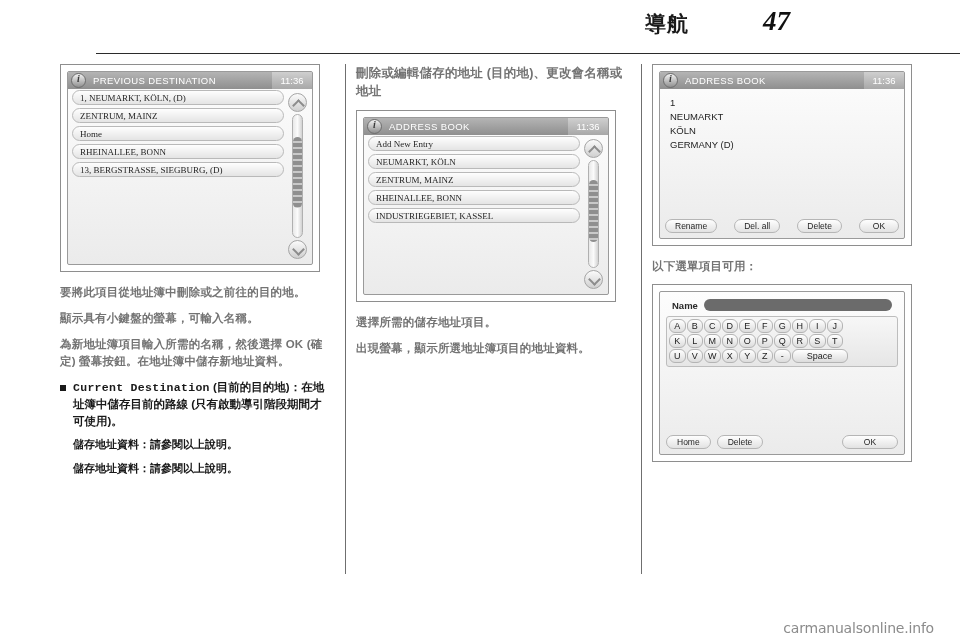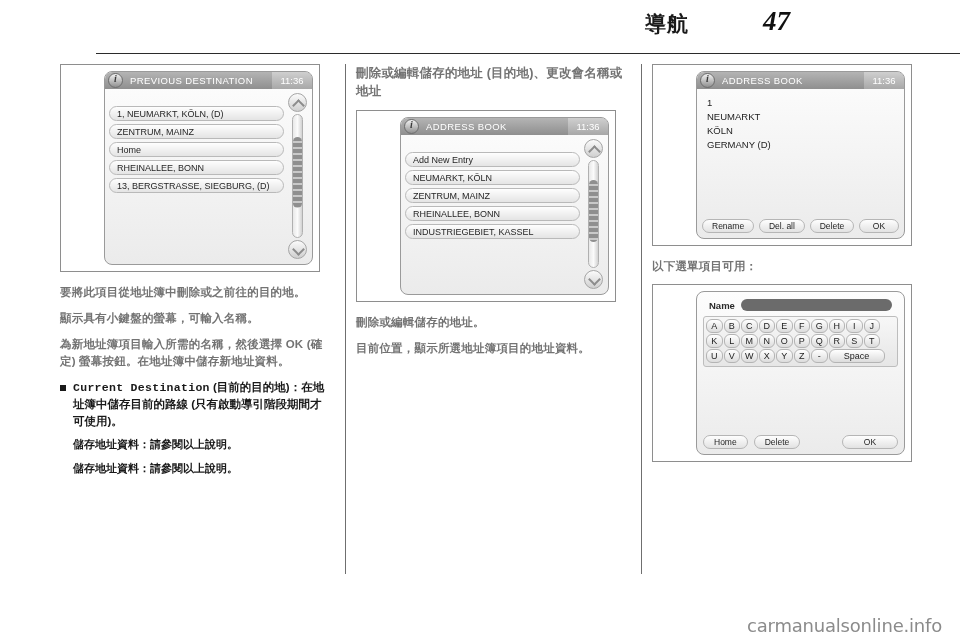--- a/index.html
+++ b/index.html
@@ -129,24 +129,23 @@
     position: relative;
     background: #ffffff;
     border: 1px solid #8e8e8e;
     box-sizing: border-box;
     margin-bottom: 12px;
   }
   .shot-inner {
     position: absolute;
     background: linear-gradient(#fdfdfd, #ebebeb);
     border: 1px solid #9a9a9a;
-    border-radius: 8px;
+    border-radius: 2px;
     box-sizing: border-box;
     overflow: hidden;
-    margin-left: 37px;
   }
 
   
   .nav-titlebar {
     position: absolute;
     left: 0; top: 0;
     height: 17px;
     width: 100%;
     background: linear-gradient(#b4b4b4, #8f8f8f);
     display: flex;
@@ -190,21 +189,22 @@
     justify-content: center;
     font-size: 9.5px;
     color: #ffffff;
   }
 
   
   .nav-list {
     position: absolute;
     left: 4px;
     right: 28px;
-    top: 34px;
+    top: 18px;
+    font-family: Liberation Serif, serif;
   }
   .nav-row {
     height: 15px;
     margin-bottom: 3px;
     background: linear-gradient(#fefefe, #e4e4e4);
     border: 1px solid #b9b9b9;
     border-radius: 8px;
     display: flex;
     align-items: center;
     padding-left: 7px;
@@ -376,23 +376,23 @@
     justify-content: center;
     font-size: 8.5px;
     color: #252525;
     margin-right: 6px;
   }
   .kb-btn.right { margin-left: auto; margin-right: 0; min-width: 56px; }
 
   
   #watermark {
     position: absolute;
-    right: 18px;
+    right: 26px;
     bottom: 6px;
-    font-size: 18px;
+    font-size: 14px;
     color: #8b8b8b;
     font-family: "DejaVu Sans", sans-serif;
     letter-spacing: -0.2px;
   }
 </style>
 </head>
 <body>
 
 <div id="page-header">
   <div id="header-title">導航</div>
@@ -465,22 +465,22 @@
         <div class="nav-scroll">
           <div class="nav-scroll-btn"></div>
           <div class="nav-scroll-track">
             <div class="nav-scroll-thumb"></div>
           </div>
           <div class="nav-scroll-btn bottom"></div>
         </div>
       </div>
     </div>
 
-    <p class="para">刪除或編輯儲存的地址。</p>
-    <p class="para">目前位置，顯示所選地址簿項目的地址資料。</p>
+    <p class="para">選擇所需的儲存地址項目。</p>
+    <p class="para">出現螢幕，顯示所選地址簿項目的地址資料。</p>
   </div>
 
   <div class="column" id="col-right">
 
     <div class="shot" style="width:260px;height:182px;">
       <div class="shot-inner" style="left:6px;top:6px;right:6px;bottom:6px;">
         <div class="nav-titlebar">
           <span class="nav-info-icon"></span>
           <span class="nav-title-text">ADDRESS BOOK</span>
           <span class="nav-clock">11:36</span>

